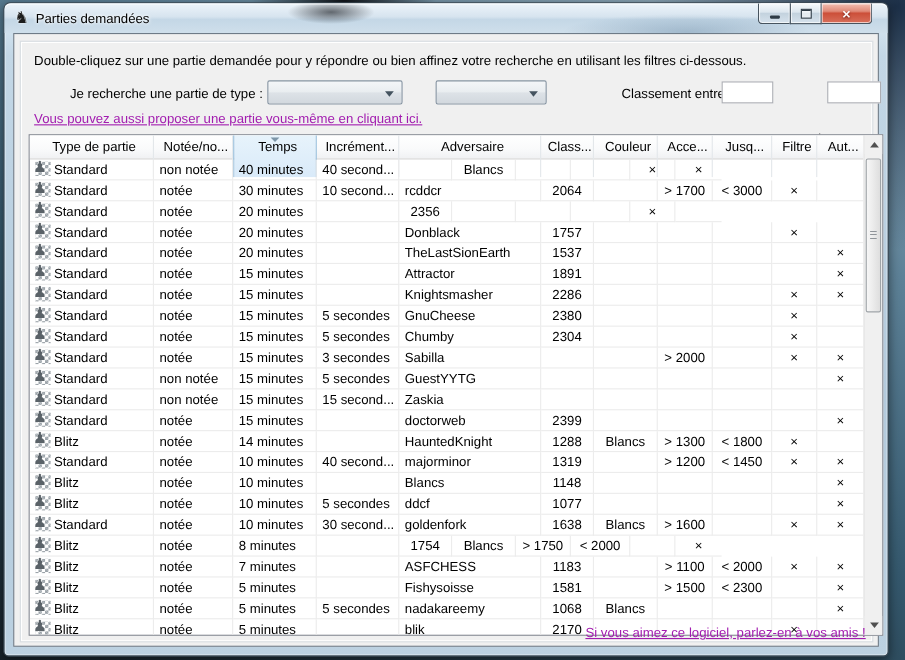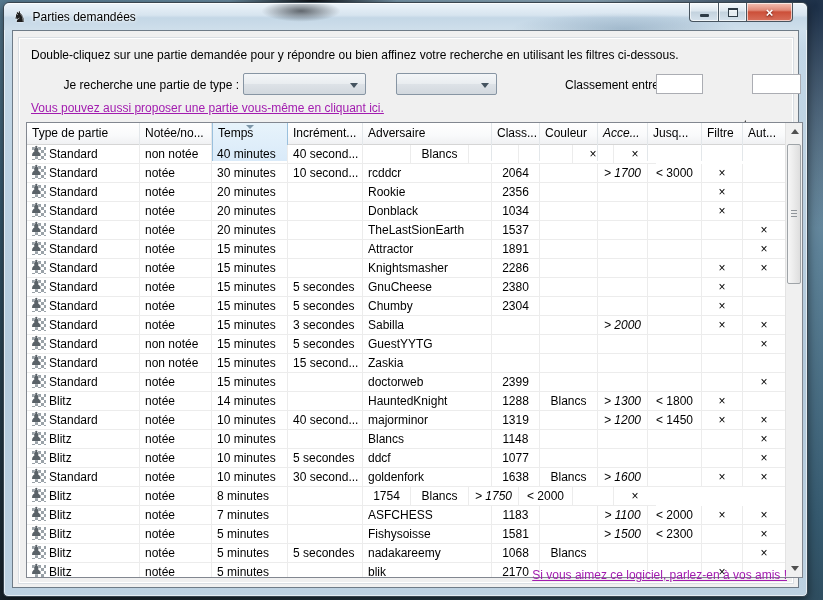--- a/index.html
+++ b/index.html
@@ -88,32 +88,32 @@
 
   
   .listview {
     position:absolute; left:7px; top:84px; width:777px; height:456px;
     background:#fff; border:1px solid #828790; overflow:hidden;
   }
   .lv-header { position:absolute; left:0; top:0; width:758px; height:22px; display:flex;
     background:linear-gradient(180deg,#ffffff 0%, #f9fafb 60%, #f0f1f3 100%);
     border-bottom:1px solid #d5d5d5; }
   .hcell { position:relative; height:38px; line-height:21px; padding-left:5px;
-    border-right:1px solid #e3e7ea; white-space:nowrap; overflow:hidden; cursor:pointer; }
+    border-right:1px solid #e3e7ea; white-space:nowrap; overflow:hidden; cursor:pointer;text-align:center; }
   .hcell.sorted { background:linear-gradient(180deg,#e7f3fb 0%, #d9eaf9 100%);
     border-left:1px solid #9ac0dd; border-right:1px solid #9ac0dd; }
   .sort-arrow { position:absolute; top:2px; left:50%; margin-left:-4px; width:0; height:0;
     border-left:4px solid transparent; border-right:4px solid transparent;
     border-top:4px solid #7d96a8; }
   .lv-body { position:absolute; left:0; top:22px; width:758px; bottom:0; overflow:hidden; }
   .lv-row { display:flex; height:19px; cursor:pointer; }
   .cell { height:19px; line-height:18px; padding-left:5px; border-right:1px solid #ececec;
     border-bottom:1px solid #ececec; white-space:nowrap; overflow:hidden; }
   .c1{width:113px;} .c2{width:72px;} .c3{width:76px;} .c4{width:75px;} .c5{width:129px;}
-  .c6{width:48px;} .c7{width:58px;} .c8{width:50px;font-style:italic;} .c9{width:54px;} .c10{width:41px;}
+  .c6{width:48px;} .c7{width:58px;} .c8{width:50px;} .c9{width:54px;} .c10{width:41px;}
   .c11{width:42px; border-right:none;}
   .lv-row .c6,.lv-row .c7,.lv-row .c8,.lv-row .c9,.lv-row .c10,.lv-row .c11
     { text-align:center; padding-left:0; }
   .piece-icon { display:inline-block; vertical-align:-2px; width:14px; height:13px;
     margin-right:3px; position:relative;
     background-image:
       linear-gradient(45deg,#9aa2a8 25%,transparent 25%,transparent 75%,#9aa2a8 75%),
       linear-gradient(45deg,#9aa2a8 25%,transparent 25%,transparent 75%,#9aa2a8 75%);
     background-size:6px 6px; background-position:3px 0,6px 3px; background-repeat:repeat; }
   .piece-icon .pawn { position:absolute; left:-2px; top:-3px; font-size:14px; line-height:14px;
@@ -218,35 +218,34 @@
               <div class="cell c8">&gt; 1700</div>
               <div class="cell c9">&lt; 3000</div>
               <div class="cell c10">×</div>
               <div class="cell c11"></div>
             </div>
             <div class="lv-row">
               <div class="cell c1"><span class="piece-icon"><span class="pawn">♟</span></span>Standard</div>
               <div class="cell c2">notée</div>
               <div class="cell c3">20 minutes</div>
               <div class="cell c4"></div>
-              <div class="cell c5">Rookie</div>
               <div class="cell c6">2356</div>
               <div class="cell c7"></div>
               <div class="cell c8"></div>
               <div class="cell c9"></div>
               <div class="cell c10">×</div>
               <div class="cell c11"></div>
             </div>
             <div class="lv-row">
               <div class="cell c1"><span class="piece-icon"><span class="pawn">♟</span></span>Standard</div>
               <div class="cell c2">notée</div>
               <div class="cell c3">20 minutes</div>
               <div class="cell c4"></div>
               <div class="cell c5">Donblack</div>
-              <div class="cell c6">1034</div>
+              <div class="cell c6">1757</div>
               <div class="cell c7"></div>
               <div class="cell c8"></div>
               <div class="cell c9"></div>
               <div class="cell c10">×</div>
               <div class="cell c11"></div>
             </div>
             <div class="lv-row">
               <div class="cell c1"><span class="piece-icon"><span class="pawn">♟</span></span>Standard</div>
               <div class="cell c2">notée</div>
               <div class="cell c3">20 minutes</div>

